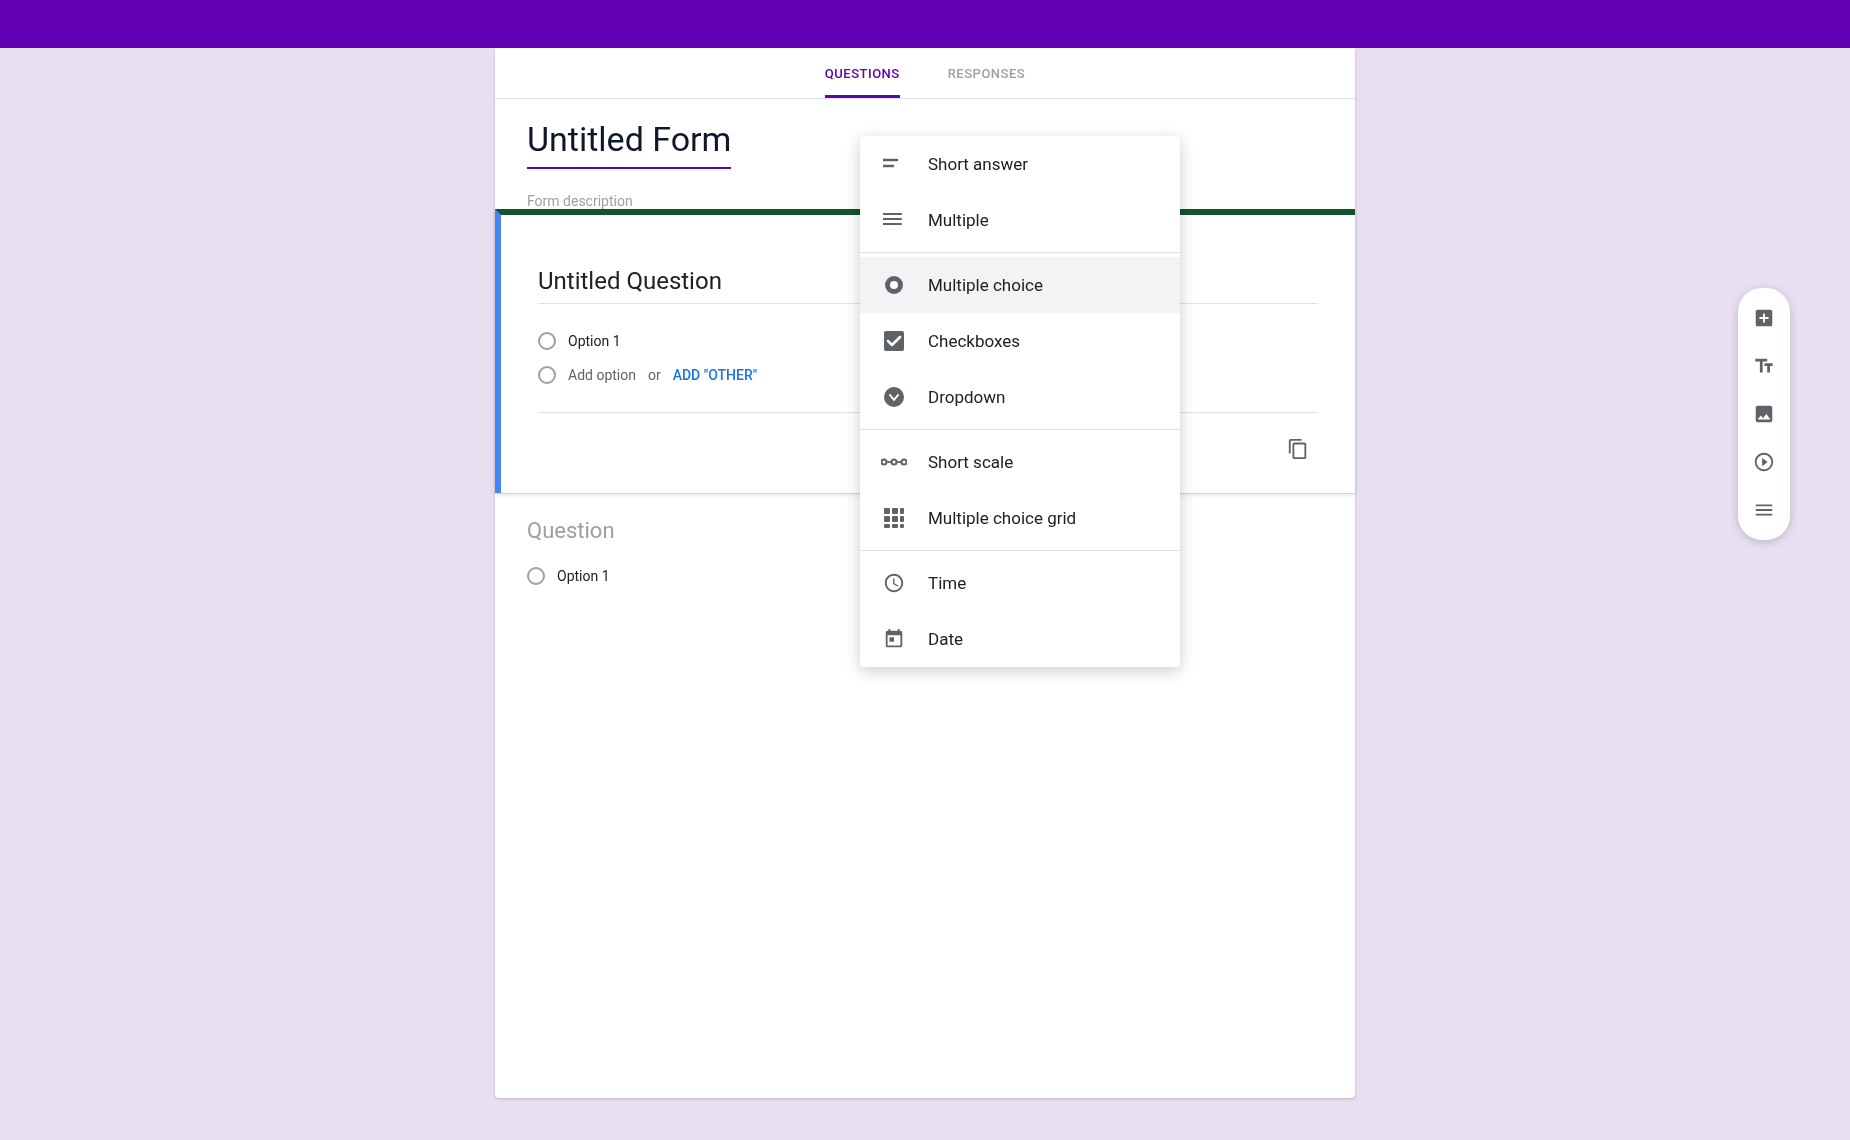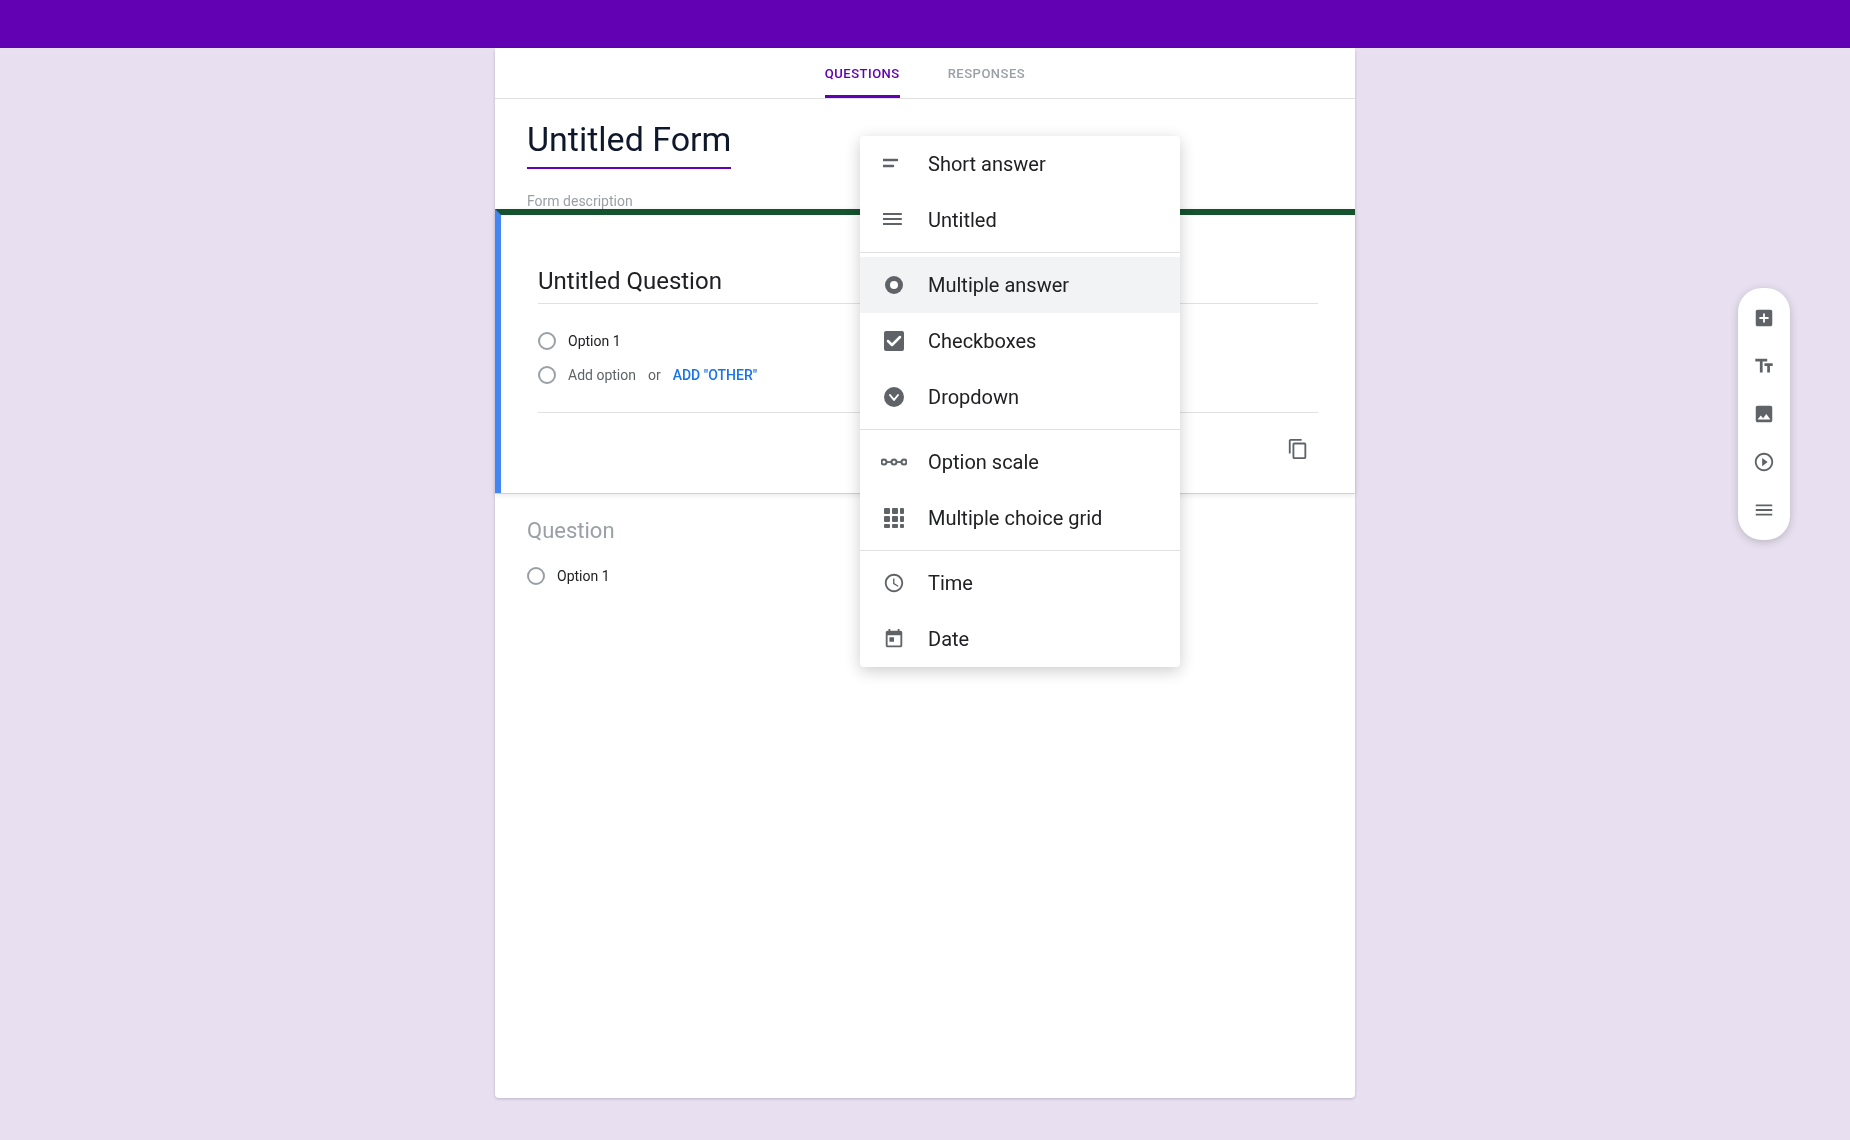--- a/index.html
+++ b/index.html
@@ -184,21 +184,21 @@
       width: 320px;
       z-index: 100;
     }
 
     .dropdown-item {
       display: flex;
       align-items: center;
       gap: 20px;
       padding: 14px 20px;
       cursor: pointer;
-      font-size: 20px;
+      font-size: 17px;
       color: #202124;
       font-weight: 400;
     }
 
     .dropdown-item.selected {
       background: #f1f3f4;
     }
 
     .dropdown-divider {
       height: 1px;
@@ -321,33 +321,33 @@
     </div>
 
     <div class="dropdown-item">
       <div class="dropdown-icon">
         <svg width="22" height="18" viewBox="0 0 22 18">
           <line x1="0" y1="3" x2="18" y2="3" stroke="#5f6368" stroke-width="2.2" stroke-linecap="round"></line>
           <line x1="0" y1="8" x2="18" y2="8" stroke="#5f6368" stroke-width="2.2" stroke-linecap="round"></line>
           <line x1="0" y1="13" x2="18" y2="13" stroke="#5f6368" stroke-width="2.2" stroke-linecap="round"></line>
         </svg>
       </div>
-      <span>Untitled</span>
+      <span>Multiple</span>
     </div>
 
     <div class="dropdown-divider"></div>
 
     <div class="dropdown-item selected">
       <div class="dropdown-icon">
         <svg width="22" height="22" viewBox="0 0 22 22">
           <circle cx="11" cy="11" r="9" fill="#5f6368"></circle>
           <circle cx="11" cy="11" r="4" fill="#fff"></circle>
         </svg>
       </div>
-      <span>Multiple answer</span>
+      <span>Multiple choice</span>
     </div>
 
     <div class="dropdown-item">
       <div class="dropdown-icon">
         <svg width="22" height="22" viewBox="0 0 22 22">
           <rect x="1" y="1" width="20" height="20" rx="2" fill="#5f6368"></rect>
           <polyline points="5,11 9,15 17,7" stroke="#fff" stroke-width="2.5" fill="none" stroke-linecap="round" stroke-linejoin="round"></polyline>
         </svg>
       </div>
       <span>Checkboxes</span>
@@ -368,21 +368,21 @@
     <div class="dropdown-item">
       <div class="dropdown-icon">
         <svg width="26" height="14" viewBox="0 0 26 14">
           <circle cx="3" cy="7" r="2.5" fill="none" stroke="#5f6368" stroke-width="2"></circle>
           <line x1="5.5" y1="7" x2="10" y2="7" stroke="#5f6368" stroke-width="1.8"></line>
           <circle cx="13" cy="7" r="2.5" fill="none" stroke="#5f6368" stroke-width="2"></circle>
           <line x1="15.5" y1="7" x2="20" y2="7" stroke="#5f6368" stroke-width="1.8"></line>
           <circle cx="23" cy="7" r="2.5" fill="none" stroke="#5f6368" stroke-width="2"></circle>
         </svg>
       </div>
-      <span>Option scale</span>
+      <span>Short scale</span>
     </div>
 
     <div class="dropdown-item">
       <div class="dropdown-icon">
         <svg width="22" height="22" viewBox="0 0 22 22">
           <rect x="1" y="1" width="6" height="6" rx="1" fill="#5f6368"></rect>
           <rect x="9" y="1" width="6" height="6" rx="1" fill="#5f6368"></rect>
           <rect x="17" y="1" width="4" height="6" rx="1" fill="#5f6368"></rect>
           <rect x="1" y="9" width="6" height="6" rx="1" fill="#5f6368"></rect>
           <rect x="9" y="9" width="6" height="6" rx="1" fill="#5f6368"></rect>

